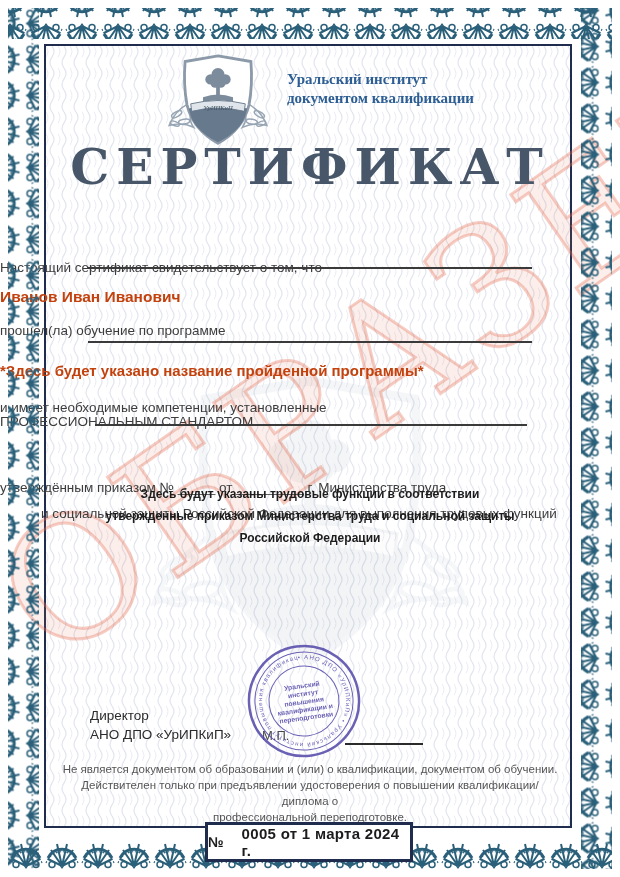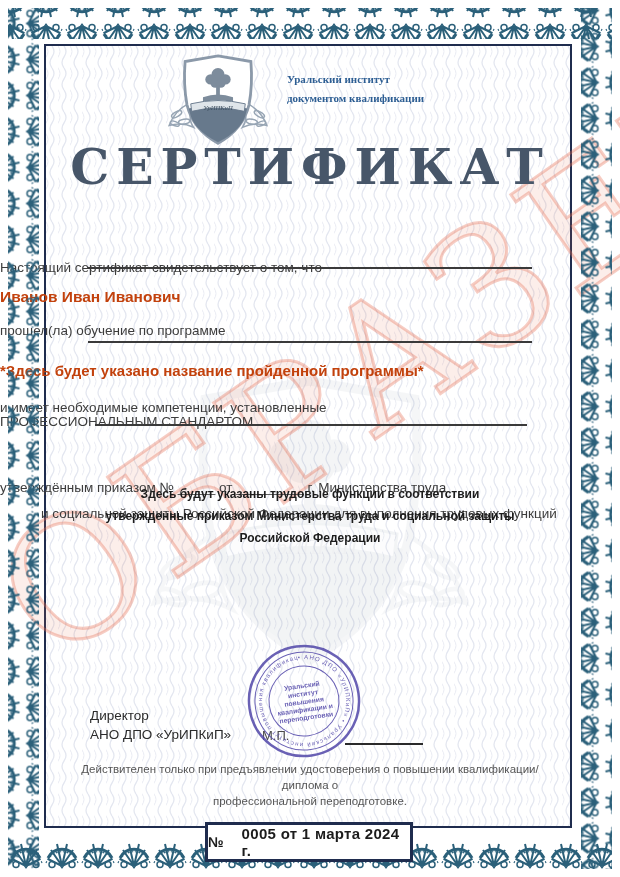--- a/index.html
+++ b/index.html
@@ -23,21 +23,21 @@
   
   .obrazec{position:absolute;left:-45px;top:330px;width:710px;text-align:center;z-index:2;
            font-family:"DejaVu Serif","Liberation Serif",serif;font-size:168px;line-height:1;
            letter-spacing:6px;transform:rotate(-35deg);
            color:rgba(228,112,85,0.12);-webkit-text-stroke:3px rgba(228,112,85,0.35);
            pointer-events:none;}
 
   
   .logo{position:absolute;left:156px;top:54px;width:124px;height:94px;z-index:3;}
   .inst-name{position:absolute;left:287px;top:70px;z-index:3;
-             font-family:"Liberation Serif","DejaVu Serif",serif;font-size:11px;line-height:19px;
+             font-family:"Liberation Serif","DejaVu Serif",serif;font-size:15px;line-height:19px;
              color:#2d5e93;font-weight:600;}
 
   .cert-title{position:absolute;left:0;top:138px;width:620px;text-align:center;z-index:3;
               font-family:"DejaVu Serif","Liberation Serif",serif;font-weight:bold;
               font-size:49px;letter-spacing:7px;color:#475669;}
 
   .line-center{position:absolute;width:516px;left:0;text-align:left;z-index:3;margin-top:40px;}
   .t14{font-size:13.5px;color:#3c3c3c;}
   .t-bold{font-weight:bold;color:#c2410c;}
   .rule{position:absolute;height:2px;background:#3a3a3a;z-index:3;}
@@ -193,20 +193,21 @@
         <text x="60" y="47">Уральский</text>
         <text x="60" y="55">институт</text>
         <text x="60" y="63">повышения</text>
         <text x="60" y="71">квалификации и</text>
         <text x="60" y="79">переподготовки</text>
       </g>
     </g>
   </svg>
 
   <div class="disclaimer">
+    <div>Не является документом об образовании и (или) о квалификации, документом об обучении.</div>
     <div>Действителен только при предъявлении удостоверения о повышении квалификации/диплома о</div>
     <div>профессиональной переподготовке.</div>
   </div>
 
   <div class="number-box">
     <span class="no">№</span>
     <span class="val">0005 от 1 марта 2024 г.</span>
   </div>
 
 </div>

